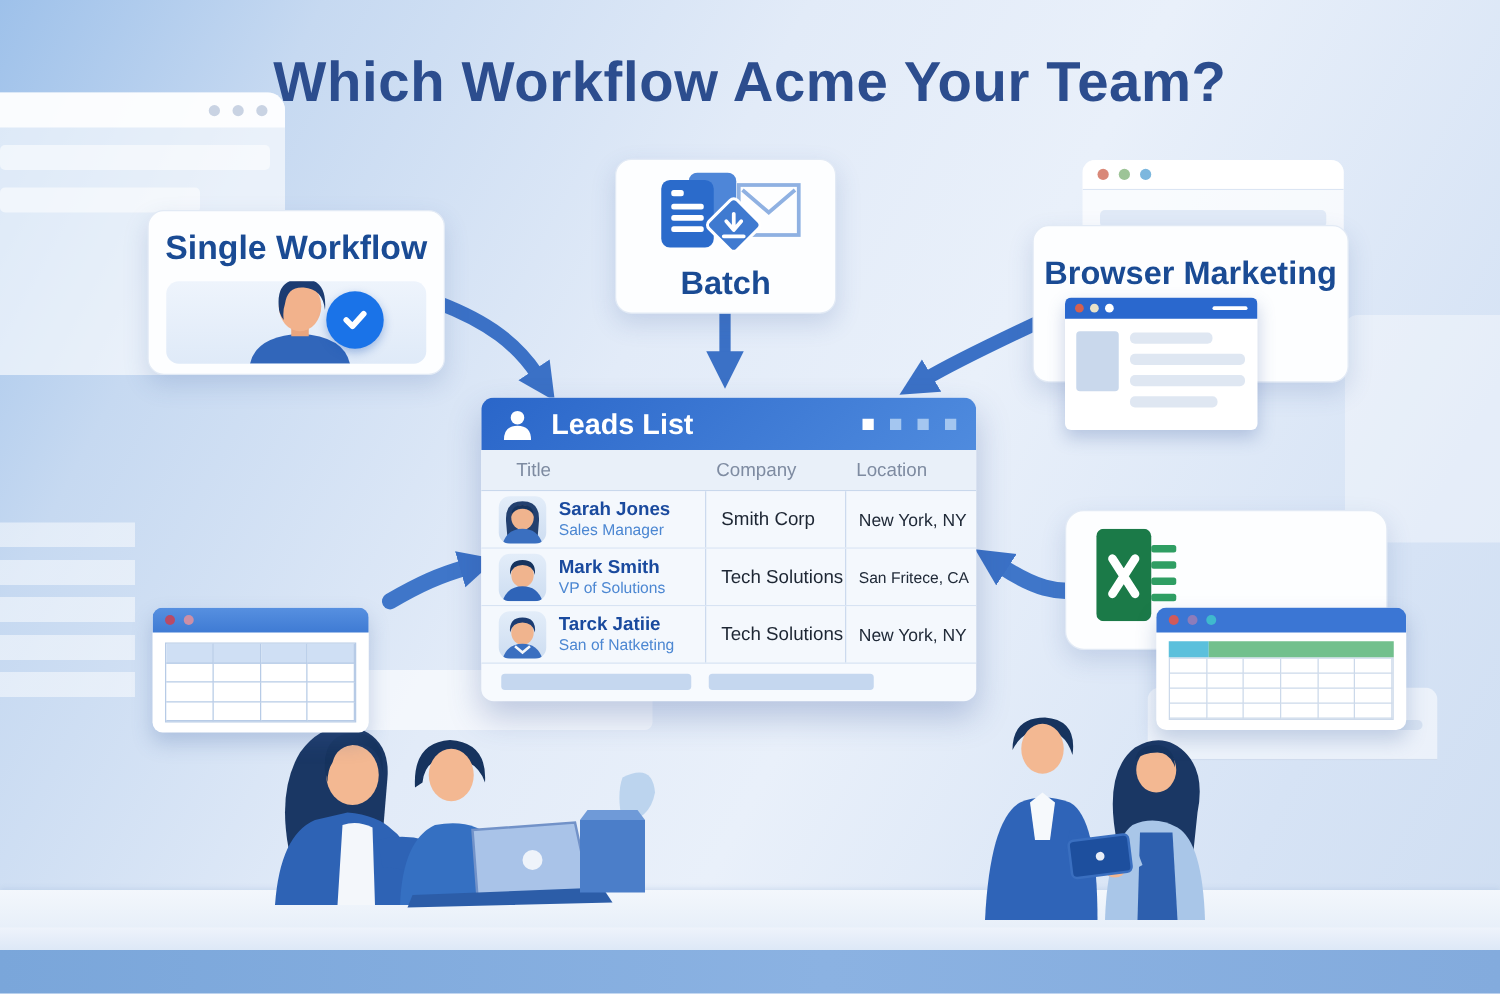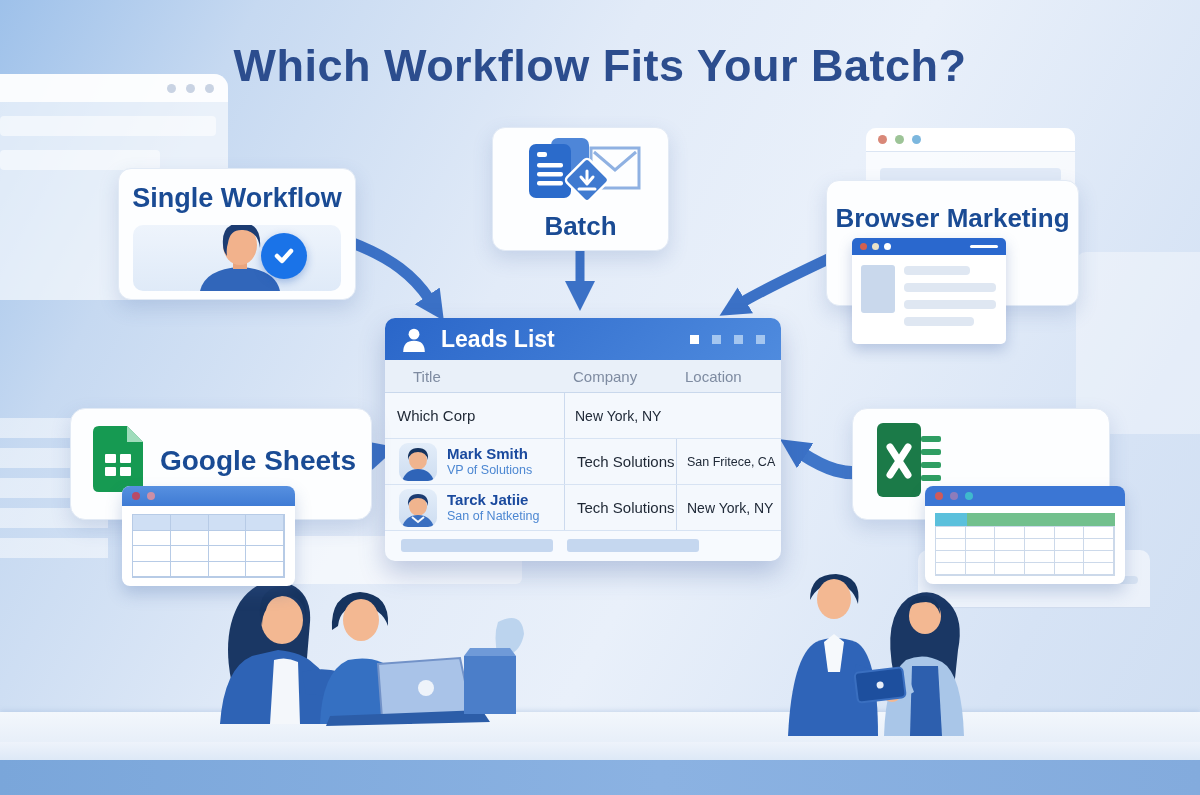--- a/index.html
+++ b/index.html
@@ -126,21 +126,21 @@
          background:linear-gradient(90deg,#7aa6da,#8bb2e2 55%,#83abdd);}
   .people{ position:absolute; z-index:2; }
   .people-left{ left:180px; top:568px; }
   .people-right{ left:772px; top:572px; }
 </style>
 </head>
 <body>
 
 <div class="canvas">
 
-  <div class="page-title">Which Workflow Fits Your Batch?</div>
+  <div class="page-title">Which Workflow Acme Your Team?</div>
 
   <div class="deco deco-tl">
     <div class="bar">
       <span class="dot"></span>
       <span class="dot"></span>
       <span class="dot"></span>
     </div>
     <div class="row"></div>
     <div class="row" style="width:70%"></div>
   </div>
@@ -226,21 +226,33 @@
         <span class="sq-b"></span>
       </span>
     </div>
     <div class="leads-grid leads-colhead">
       <div class="c1" style="display:flex;align-items:center">Title</div>
       <div class="c2" style="display:flex;align-items:center">Company</div>
       <div class="c3" style="display:flex;align-items:center">Location</div>
     </div>
 
     <div class="leads-grid lead-row">
-      <div class="cell c2">Which Corp</div>
+      <div class="cell c1">
+        <div class="avatar">
+          <svg width="38" height="38" viewBox="0 0 38 38">
+            <path d="M6,22 Q4,4 19,4 Q34,4 32,22 L31,34 L7,34 Z" fill="#23406f"></path>
+            <ellipse cx="19" cy="17" rx="9" ry="10" fill="#f0b48e"></ellipse>
+            <path d="M10,16 Q10,7 19,7 Q28,7 28,16 Q26,10 19,10 Q12,10 10,16 Z" fill="#16335e"></path>
+            <path d="M3,38 Q7,26 19,26 Q31,26 35,38 Z" fill="#3a6fc0"></path>
+          </svg>
+        </div>
+        <span class="lead-name">Sarah Jones</span>
+        <span class="lead-role">Sales Manager</span>
+      </div>
+      <div class="cell c2">Smith Corp</div>
       <div class="cell c3">New York, NY</div>
     </div>
 
     <div class="leads-grid lead-row">
       <div class="cell c1">
         <div class="avatar">
           <svg width="38" height="38" viewBox="0 0 38 38">
             <ellipse cx="19" cy="17" rx="9" ry="10" fill="#f0b48e"></ellipse>
             <path d="M9,17 Q8,5 19,5 Q30,5 29,17 Q27,9 19,9 Q11,9 9,17 Z" fill="#16335e"></path>
             <path d="M3,38 Q7,26 19,26 Q31,26 35,38 Z" fill="#2f64b8"></path>
@@ -269,31 +281,20 @@
       <div class="cell c2">Tech Solutions</div>
       <div class="cell c3">New York, NY</div>
     </div>
 
     <div class="leads-footer">
       <div class="pagbar b1"></div>
       <div class="pagbar b2"></div>
     </div>
   </div>
 
-  <div class="card card-sheets">
-    <svg class="sheets-icon" width="50" height="66" viewBox="0 0 50 66">
-      <path d="M6,0 L34,0 L50,16 L50,60 Q50,66 44,66 L6,66 Q0,66 0,60 L0,6 Q0,0 6,0 Z" fill="#169a52"></path>
-      <path d="M34,0 L50,16 L34,16 Z" fill="#9fdcbb"></path>
-      <rect x="12" y="28" width="11" height="9" fill="#fff" rx="1"></rect>
-      <rect x="27" y="28" width="11" height="9" fill="#fff" rx="1"></rect>
-      <rect x="12" y="41" width="11" height="9" fill="#fff" rx="1"></rect>
-      <rect x="27" y="41" width="11" height="9" fill="#fff" rx="1"></rect>
-    </svg>
-    <div class="card-label">Google Sheets</div>
-  </div>
   <div class="sheets-window">
     <div class="bar">
       <span class="dot" style="background:#b94a66"></span>
       <span class="dot" style="background:#cc8fa6"></span>
     </div>
     <div class="mini-grid">
       <span class="hdr"></span>
         <span class="hdr"></span>
         <span class="hdr"></span>
         <span class="hdr"></span>

